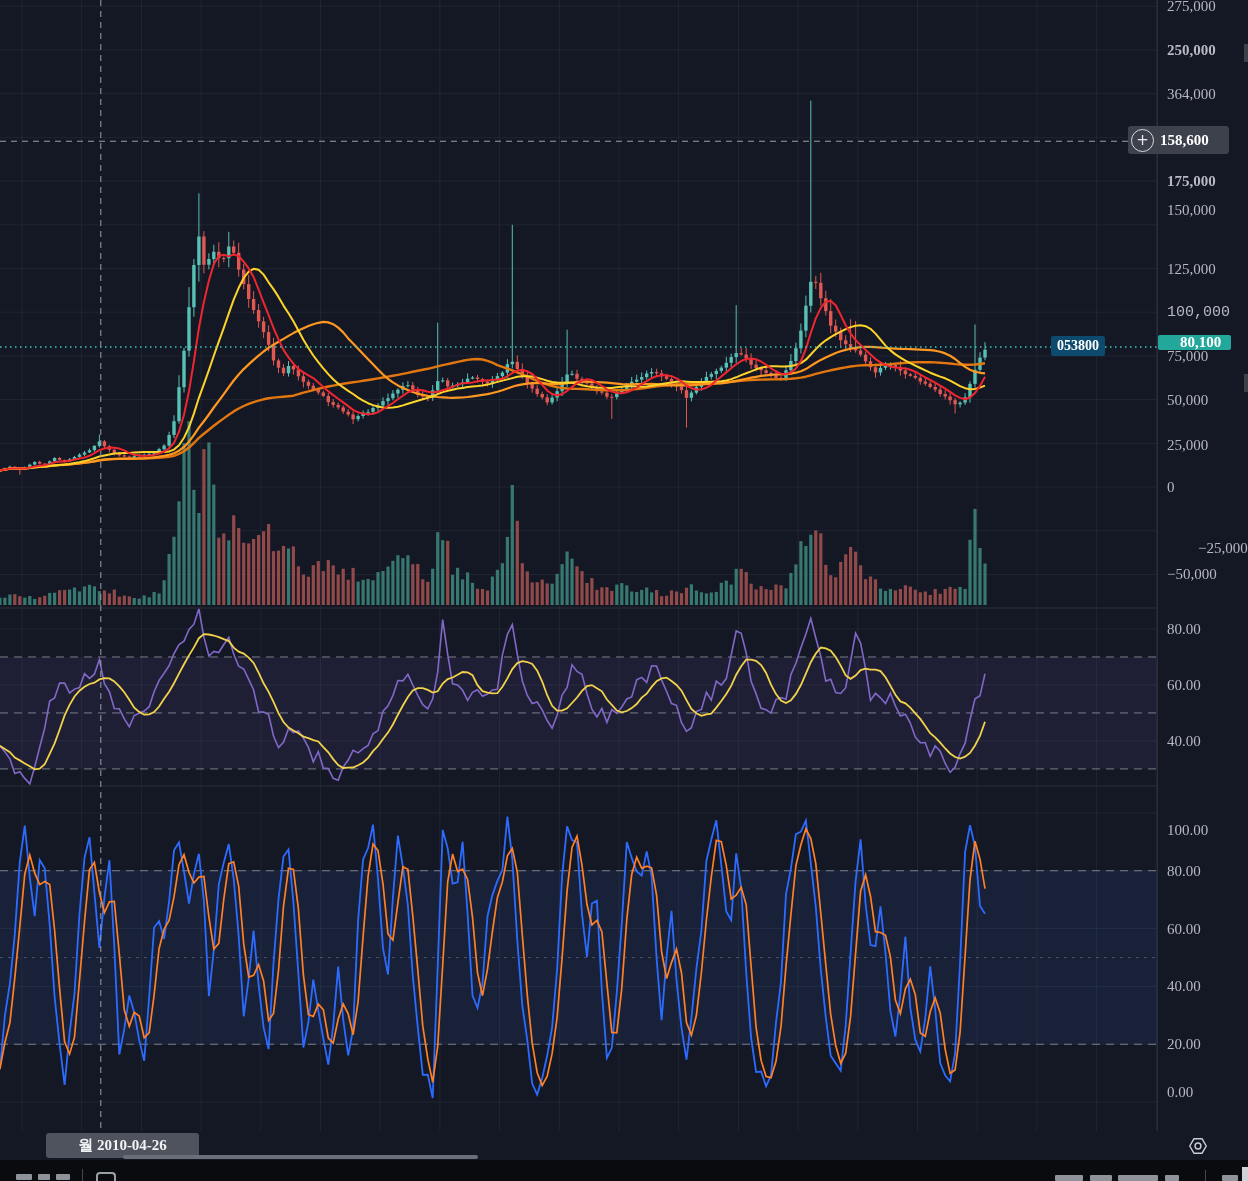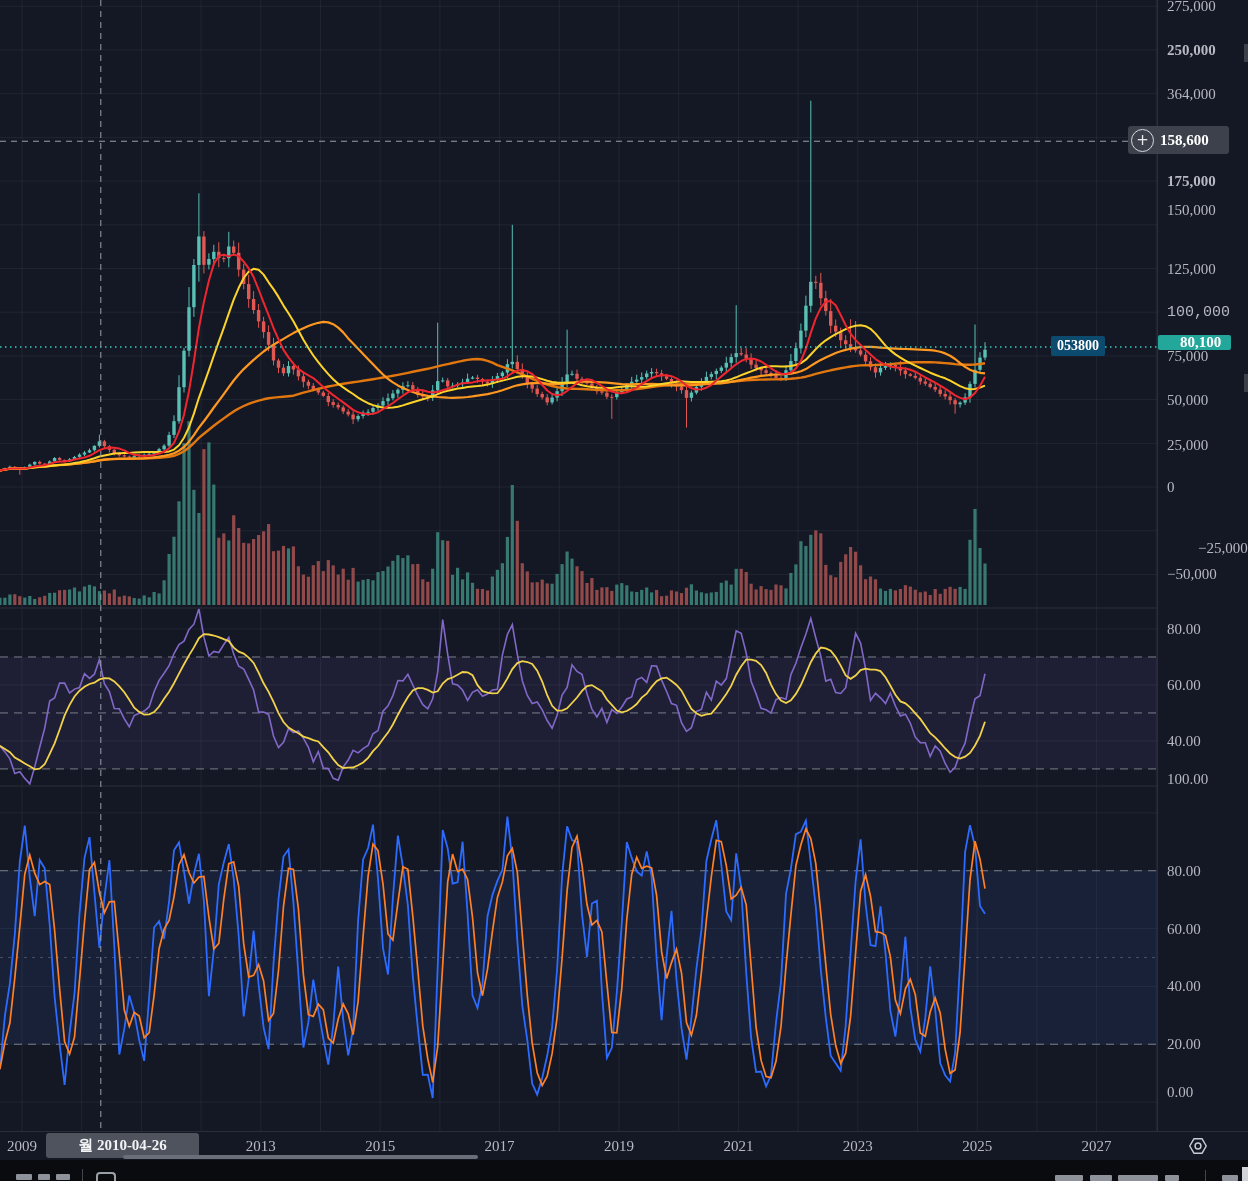--- a/index.html
+++ b/index.html
@@ -741,52 +741,41 @@
       <span class="tick-label" style="top: 312.216px; font-family: Liberation Mono, monospace;">100,000</span>
       <span class="tick-label" style="top: 355.919px;">75,000</span>
       <span class="tick-label" style="top: 399.623px;">50,000</span>
       <span class="tick-label" style="top: 445px;">25,000</span>
       <span class="tick-label" style="top: 487.029px;">0</span>
       <span class="tick-label" style="top: 548px; margin-left: 31px;">−25,000</span>
       <span class="tick-label" style="top: 574.436px;">−50,000</span>
       <span class="tick-label" style="top: 628.991px;">80.00</span>
       <span class="tick-label" style="top: 684.965px;">60.00</span>
       <span class="tick-label" style="top: 740.94px;">40.00</span>
-      <span class="tick-label" style="top: 779px;">100.00</span>
+      <span class="tick-label" style="top: 830px;">100.00</span>
       <span class="tick-label" style="top: 870.732px;">80.00</span>
       <span class="tick-label" style="top: 928.569px;">60.00</span>
       <span class="tick-label" style="top: 986.407px;">40.00</span>
       <span class="tick-label" style="top: 1044.24px;">20.00</span>
       <span class="tick-label" style="top: 1092px;">0.00</span>
     </div>
 
   <div class="chip" id="crosshair-price-chip">
     <span class="plus-circle">+</span>
     <span>158,600</span>
   </div>
 
   <div class="chip" id="ticker-chip">
     <span>053800</span>
   </div>
 
   <div class="chip" id="price-chip">
     <span>80,100</span>
   </div>
 
-  <div id="time-axis">
-      <span class="year-label" style="left: 22px;">2009</span>
-      <span class="year-label" style="left: 260.8px;">2013</span>
-      <span class="year-label" style="left: 380.2px;">2015</span>
-      <span class="year-label" style="left: 499.6px;">2017</span>
-      <span class="year-label" style="left: 619px;">2019</span>
-      <span class="year-label" style="left: 738.4px;">2021</span>
-      <span class="year-label" style="left: 857.8px;">2023</span>
-      <span class="year-label" style="left: 977.2px;">2025</span>
-      <span class="year-label" style="left: 1096.6px;">2027</span>
-    </div>
 
   <div class="chip" id="time-tooltip">
     <span>월 2010-04-26</span>
   </div>
 
   <div id="pane-settings-btn">
     <svg width="22" height="22" viewBox="0 0 24 24">
       <path d="M21 12 L16.5 19.8 L7.5 19.8 L3 12 L7.5 4.2 L16.5 4.2 Z" fill="none" stroke="#c9ccd4" stroke-width="1.6" stroke-linejoin="round"></path>
       <circle cx="12" cy="12" r="3.2" fill="none" stroke="#c9ccd4" stroke-width="1.6"></circle>
     </svg>

